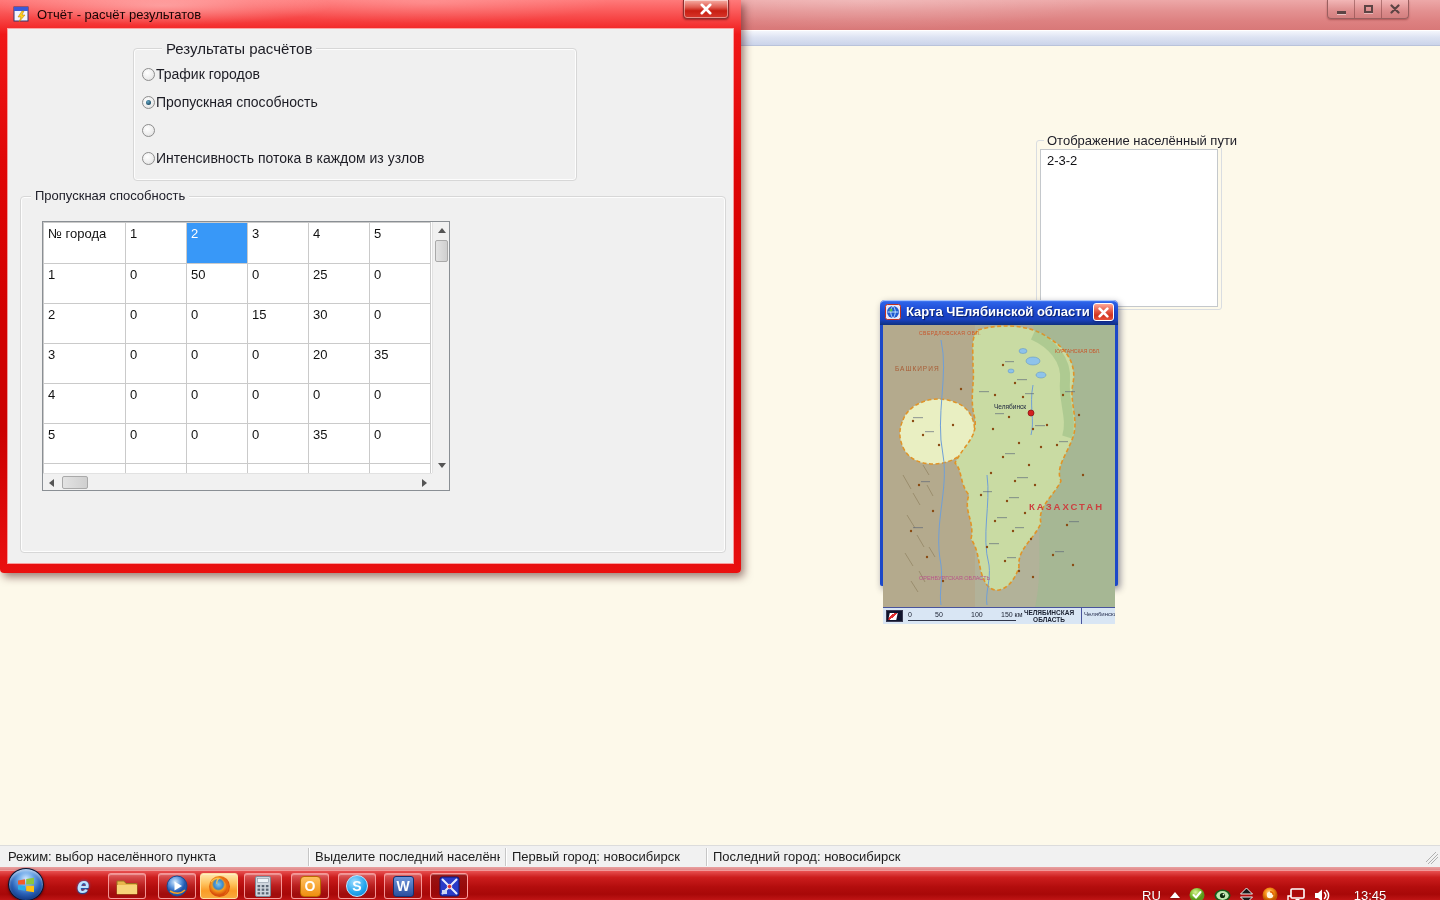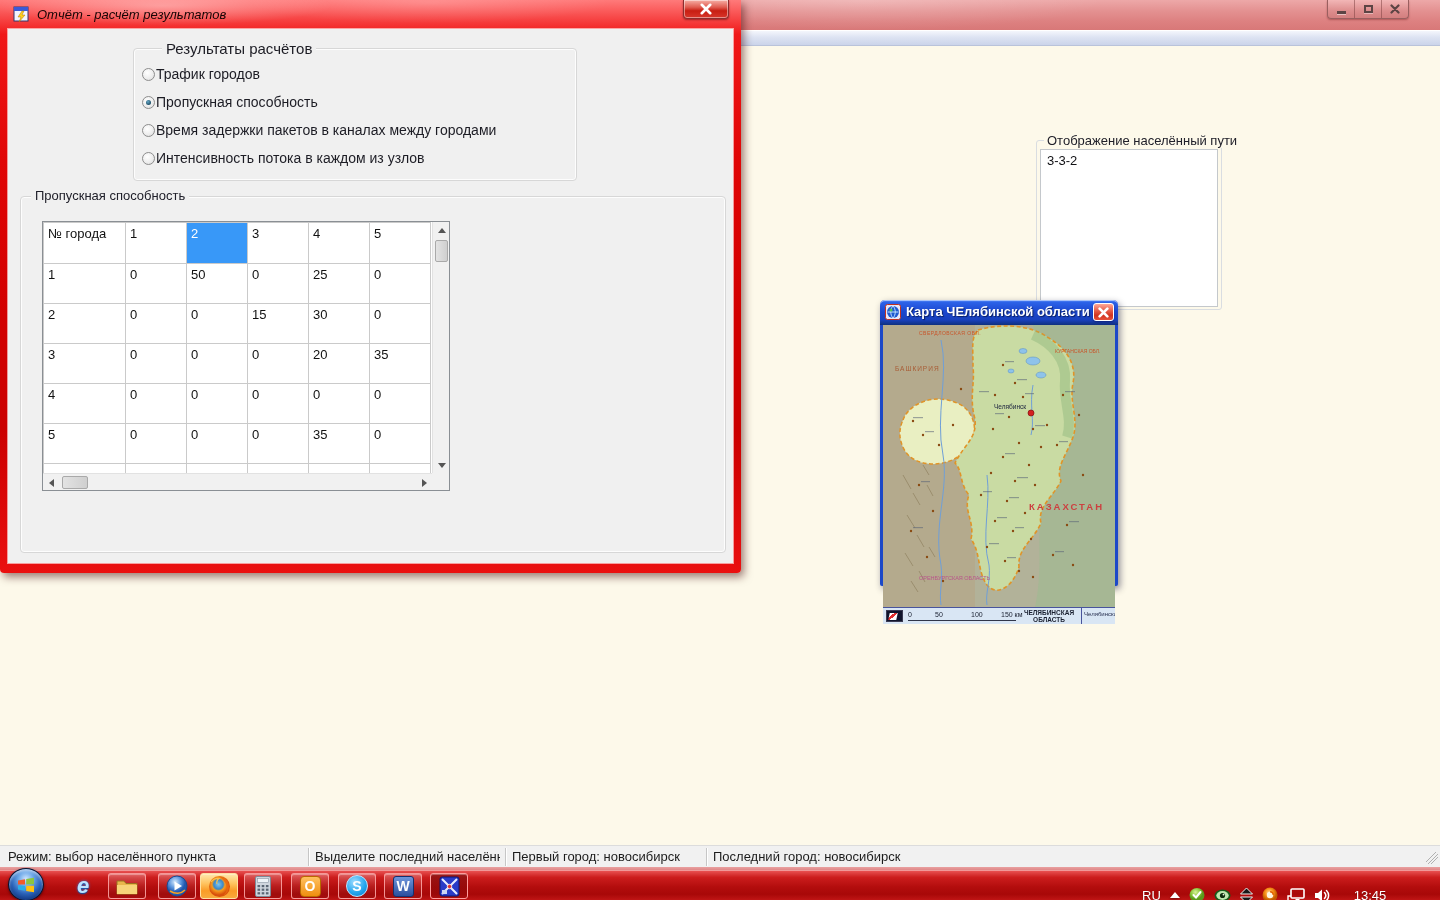--- a/index.html
+++ b/index.html
@@ -35,21 +35,21 @@
   .grip { position:absolute; right:2px; top:6px; width:12px; height:12px;
     background:linear-gradient(135deg, transparent 40%, #b0b0b0 40%, #b0b0b0 45%, transparent 45%, transparent 55%, #b0b0b0 55%, #b0b0b0 60%, transparent 60%, transparent 70%, #b0b0b0 70%, #b0b0b0 75%, transparent 75%); }
 
   
   .dialog { position:absolute; left:0; top:0; width:741px; height:573px;
     background:linear-gradient(180deg,#ff7a7a 0%,#f01818 6%,#e00606 28%,#d20000 55%,#cb0000 75%,#ea1010 100%);
     box-shadow:3px 4px 9px rgba(60,0,0,.5); border-radius:0 0 4px 4px; }
   .dialog::before { content:""; position:absolute; left:0; top:0; right:0; height:29px;
     background:radial-gradient(ellipse 260px 30px at 22% 20%, rgba(255,255,255,.35), transparent 65%),
                radial-gradient(ellipse 300px 34px at 58% 10%, rgba(255,255,255,.18), transparent 60%); }
-  .d-title { position:absolute; left:37px; top:7px; font-size:13px; color:#180404; white-space:nowrap;font-style:italic; }
+  .d-title { position:absolute; left:37px; top:7px; font-size:13px; color:#180404; white-space:nowrap; }
   .d-icon { position:absolute; left:13px; top:6px; width:17px; height:17px; }
   .d-close { position:absolute; left:683px; top:0px; width:46px; height:19px;
     border:1px solid #8d2d2d; border-top:none; border-radius:0 0 4px 4px;
     background:linear-gradient(180deg,#f7b0a6 0%,#e05c50 40%,#c81e12 60%,#d8372b 100%);
     box-shadow:inset 0 0 0 1px rgba(255,255,255,.45), 0 1px 2px rgba(80,0,0,.5);
     display:flex; align-items:center; justify-content:center; }
   .d-client { position:absolute; left:8px; top:29px; width:725px; height:534px; background:#f0f0f0;
     outline:1px solid rgba(255,235,235,.65); }
 
   .groupbox { position:absolute; border:1px solid #d7d7d7; border-radius:4px; box-shadow:inset 0 0 0 1px #fdfdfd; }
@@ -164,21 +164,21 @@
           <path d="M1.5 1.5 L8.5 8.5 M8.5 1.5 L1.5 8.5" stroke="#5c4444" stroke-width="2.2" stroke-linecap="round"></path>
         </svg>
     </div>
   </div>
   <div class="p-menustrip"></div>
   <div class="p-client"></div>
 
   <div class="path-panel">
     <div class="plabel">Отображение населённый пути</div>
     <div class="path-list">
-      <div class="path-item">3-3-2</div>
+      <div class="path-item">2-3-2</div>
     </div>
   </div>
 
   <div class="mapwin">
     <div class="map-titlebar">
       <svg class="map-ico" viewBox="0 0 16 16">
         <rect x="0.5" y="0.5" width="15" height="15" rx="2" fill="#e8e8f8" stroke="#c03020"></rect>
         <circle cx="8" cy="8" r="6" fill="#1e5ad0"></circle>
         <path d="M2.5 8 H13.5 M8 2 C5,5 5,11 8,14 M8 2 C11,5 11,11 8,14" stroke="#bfe0ff" stroke-width="1" fill="none"></path>
         <circle cx="6" cy="6" r="1.6" fill="#58c058"></circle>
@@ -341,21 +341,20 @@
         <div class="radio-row" style="top:15px">
           <div class="radio-circ"></div>
           <div class="radio-lbl">Трафик городов</div>
         </div>
         <div class="radio-row" style="top:43px">
           <div class="radio-circ on"></div>
           <div class="radio-lbl">Пропускная способность</div>
         </div>
         <div class="radio-row" style="top:71px">
           <div class="radio-circ"></div>
-          <div class="radio-lbl">Время задержки пакетов в каналах между городами</div>
         </div>
         <div class="radio-row" style="top:99px">
           <div class="radio-circ"></div>
           <div class="radio-lbl">Интенсивность потока в каждом из узлов</div>
         </div>
       </div>
 
       <div class="groupbox gb-capacity">
         <div class="glabel" style="font-size:13px; color:#20202a;">Пропускная способность</div>
 

